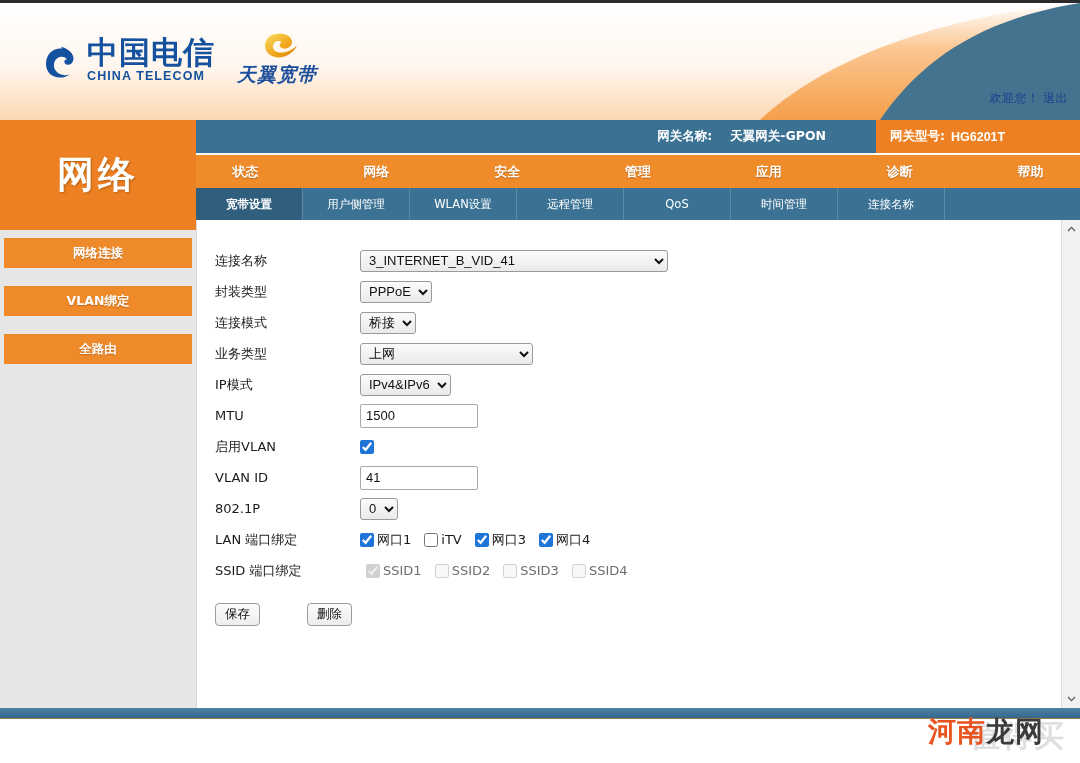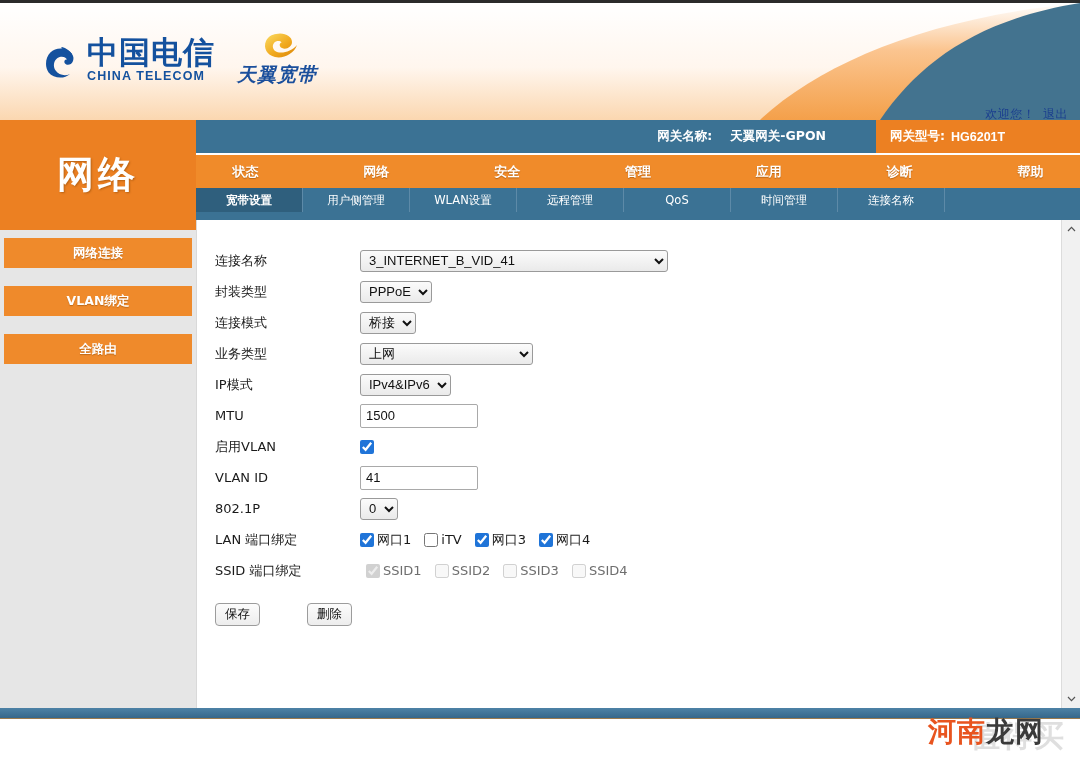--- a/index.html
+++ b/index.html
@@ -49,24 +49,23 @@
   .ty-logo { display: flex; flex-direction: column; align-items: center; }
   .ty-swirl { width: 46px; height: 30px; }
   .ty-text {
     font-family: "DejaVu Sans", sans-serif;
     font-size: 19px; font-weight: bold; color: #1b4f9c;
     letter-spacing: 1px; margin-top: 1px;
     font-style: italic;
   }
   #welcome {
     position: absolute; right: 12px; top: 87px;
-    font-family: Liberation Mono, monospace;
+    font-family: Liberation Serif, serif;
     font-size: 12px; color: #1b3f8f;
     letter-spacing: .5px;
-    margin-top: 16px;
   }
   #welcome span { cursor: pointer; }
 
   
   #gw-bar {
     position: absolute; left: 0; top: 120px; width: 1080px; height: 33px;
   }
   #gw-left-pad {
     position: absolute; left: 0; top: 0; width: 196px; height: 33px;
     background: #ec8022;
@@ -115,21 +114,21 @@
     font-size: 13px; font-weight: bold; color: #ffffff;
     cursor: pointer;
     text-shadow: 0 1px 1px rgba(130,65,0,.5);
   }
   #nav-sub {
     position: absolute; left: 196px; top: 188px; width: 884px; height: 32px;
     background: #3b7294;
     display: flex;
   }
   #nav-sub .subitem {
-    width: 107px; height: 24px;
+    width: 107px; height: 32px;
     display: flex; align-items: center; justify-content: center;
     font-family: "DejaVu Sans", sans-serif;
     font-size: 11.5px; color: #ffffff;
     border-right: 1px solid #5d8aa8;
     cursor: pointer;
   }
   #nav-sub .subitem.active {
     background: #2f5f7d;
     font-weight: bold;
   }

